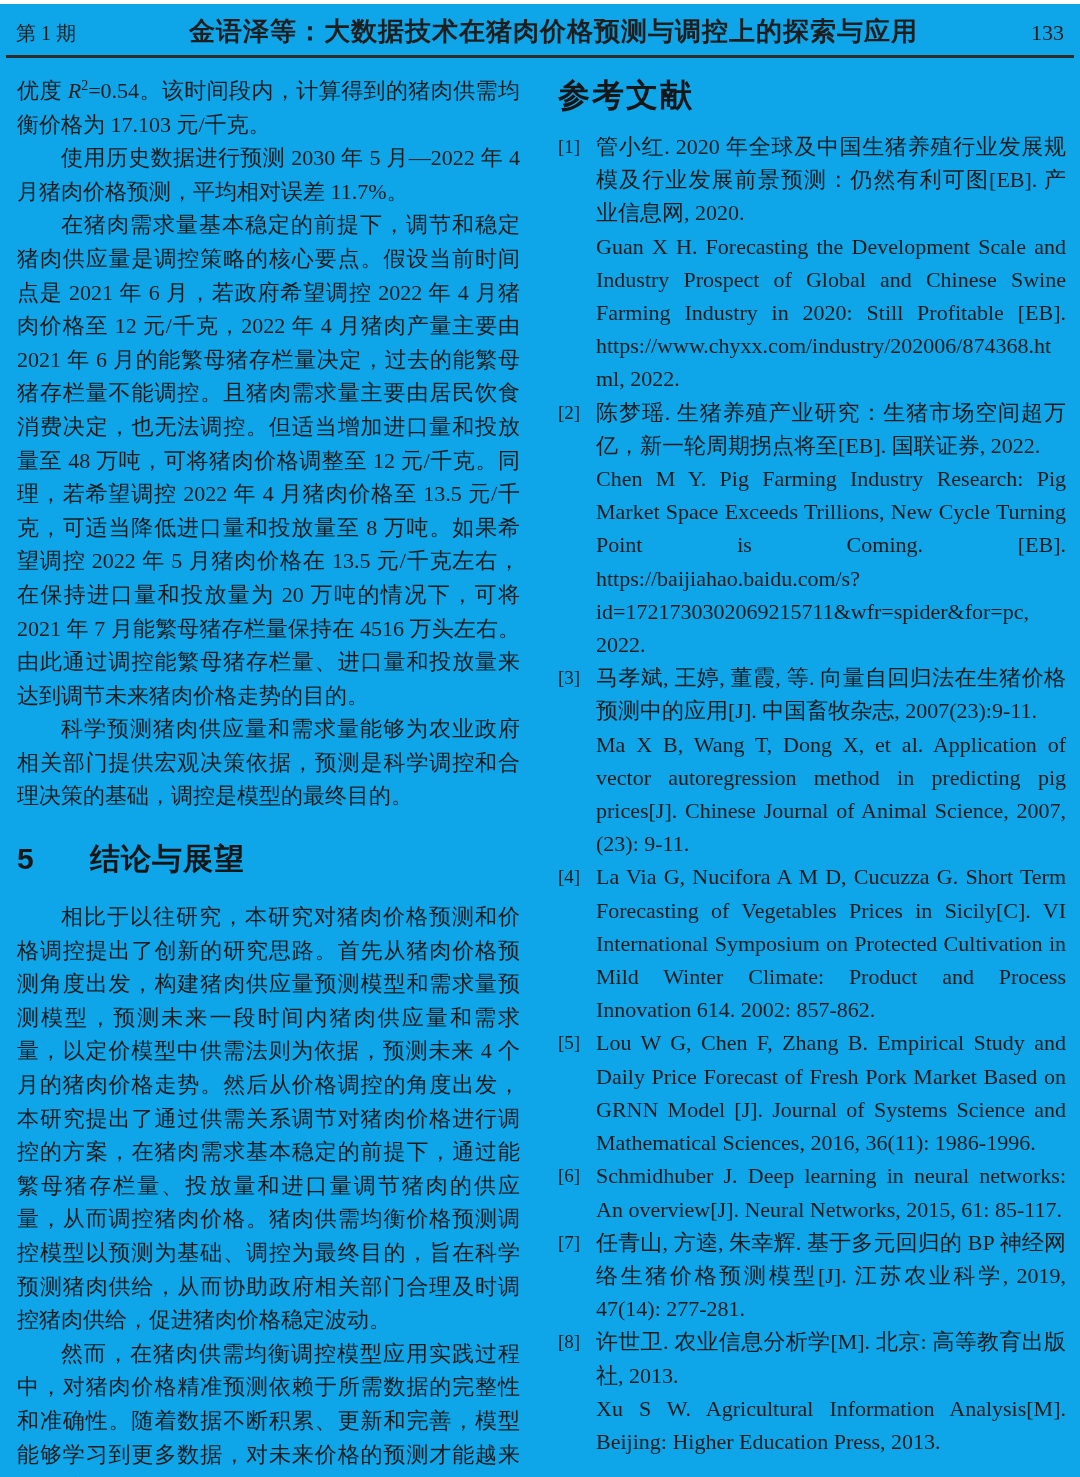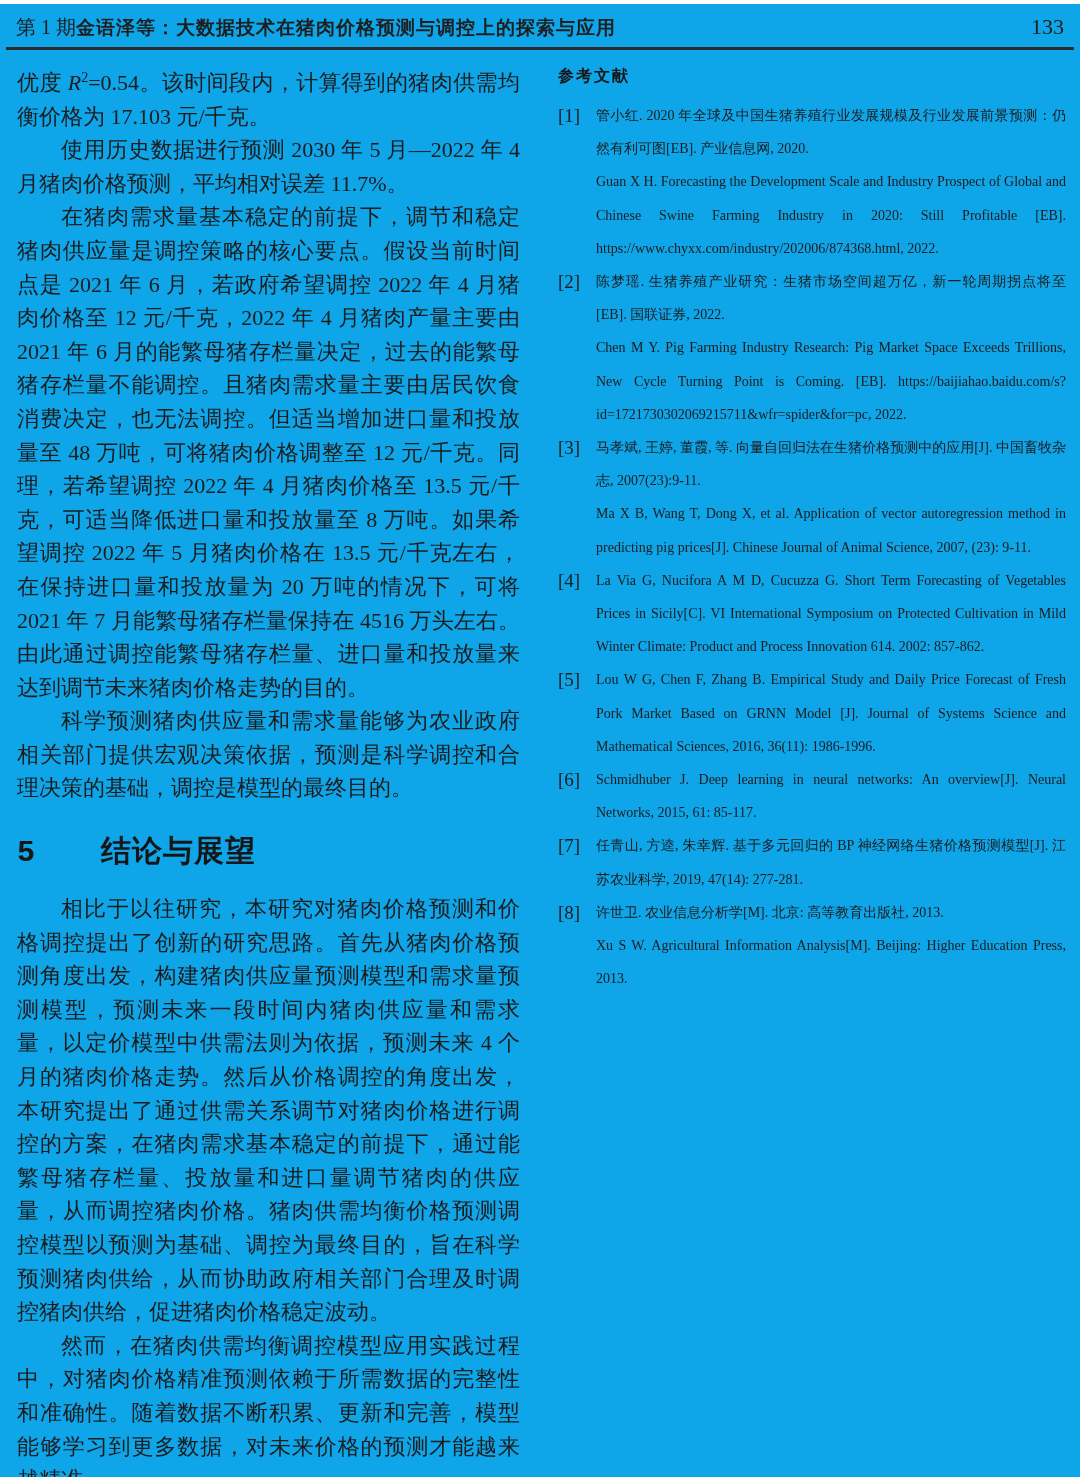--- a/index.html
+++ b/index.html
@@ -24,23 +24,24 @@
     align-items: baseline;
     justify-content: space-between;
     padding: 10px 16px 4px 16px;
   }
   .header .issue {
     font-size: 20px;
     white-space: nowrap;
   }
   .header .running-title {
     flex: 1;
+    text-align: center;
     font-family: "Liberation Sans", "DejaVu Sans", sans-serif;
     font-weight: 700;
-    font-size: 19px;
+    font-size: 26px;
     letter-spacing: 1px;
   }
   .header .pagenum {
     font-size: 22px;
     white-space: nowrap;
   }
   .header-rule {
     border: none;
     border-top: 3px solid #2b2b2b;
     margin: 2px 6px 0 6px;
@@ -67,33 +68,33 @@
     line-height: 33.6px;
     text-align: justify;
     text-indent: 2em;
     color: #1c1c1c;
   }
   .body-p.no-indent { text-indent: 0; }
   .var { font-style: italic; font-family: "Liberation Serif", serif; }
   .body-p sup { font-size: 14px; line-height: 0; }
   .section-heading {
     margin: 26px 0 20px 0;
-    font-family: Liberation Mono, monospace;
+    font-family: Liberation Sans, sans-serif;
     font-weight: 700;
     font-size: 30px;
     color: #161616;
     letter-spacing: 1px;
   }
   .section-heading .sec-num { margin-right: 46px; }
   
   .refs-heading {
     margin: 0 0 12px 0;
     font-family: "Liberation Sans", "DejaVu Sans", sans-serif;
     font-weight: 700;
-    font-size: 16px;
+    font-size: 32px;
     color: #161616;
     letter-spacing: 2px;
   }
   .refs {
     list-style: none;
     margin: 0;
     padding: 0;
   }
   .ref {
     position: relative;
@@ -103,21 +104,21 @@
   .ref-label {
     position: absolute;
     left: 0;
     top: 0;
     font-size: 19px;
     line-height: 33.2px;
     color: #1c1c1c;
   }
   .ref p {
     margin: 0;
-    font-size: 14px;
+    font-size: 22px;
     line-height: 33.2px;
     text-align: justify;
     overflow-wrap: break-word;
     color: #1c1c1c;
   }
 </style>
 </head>
 <body>
 
 <div class="page">

